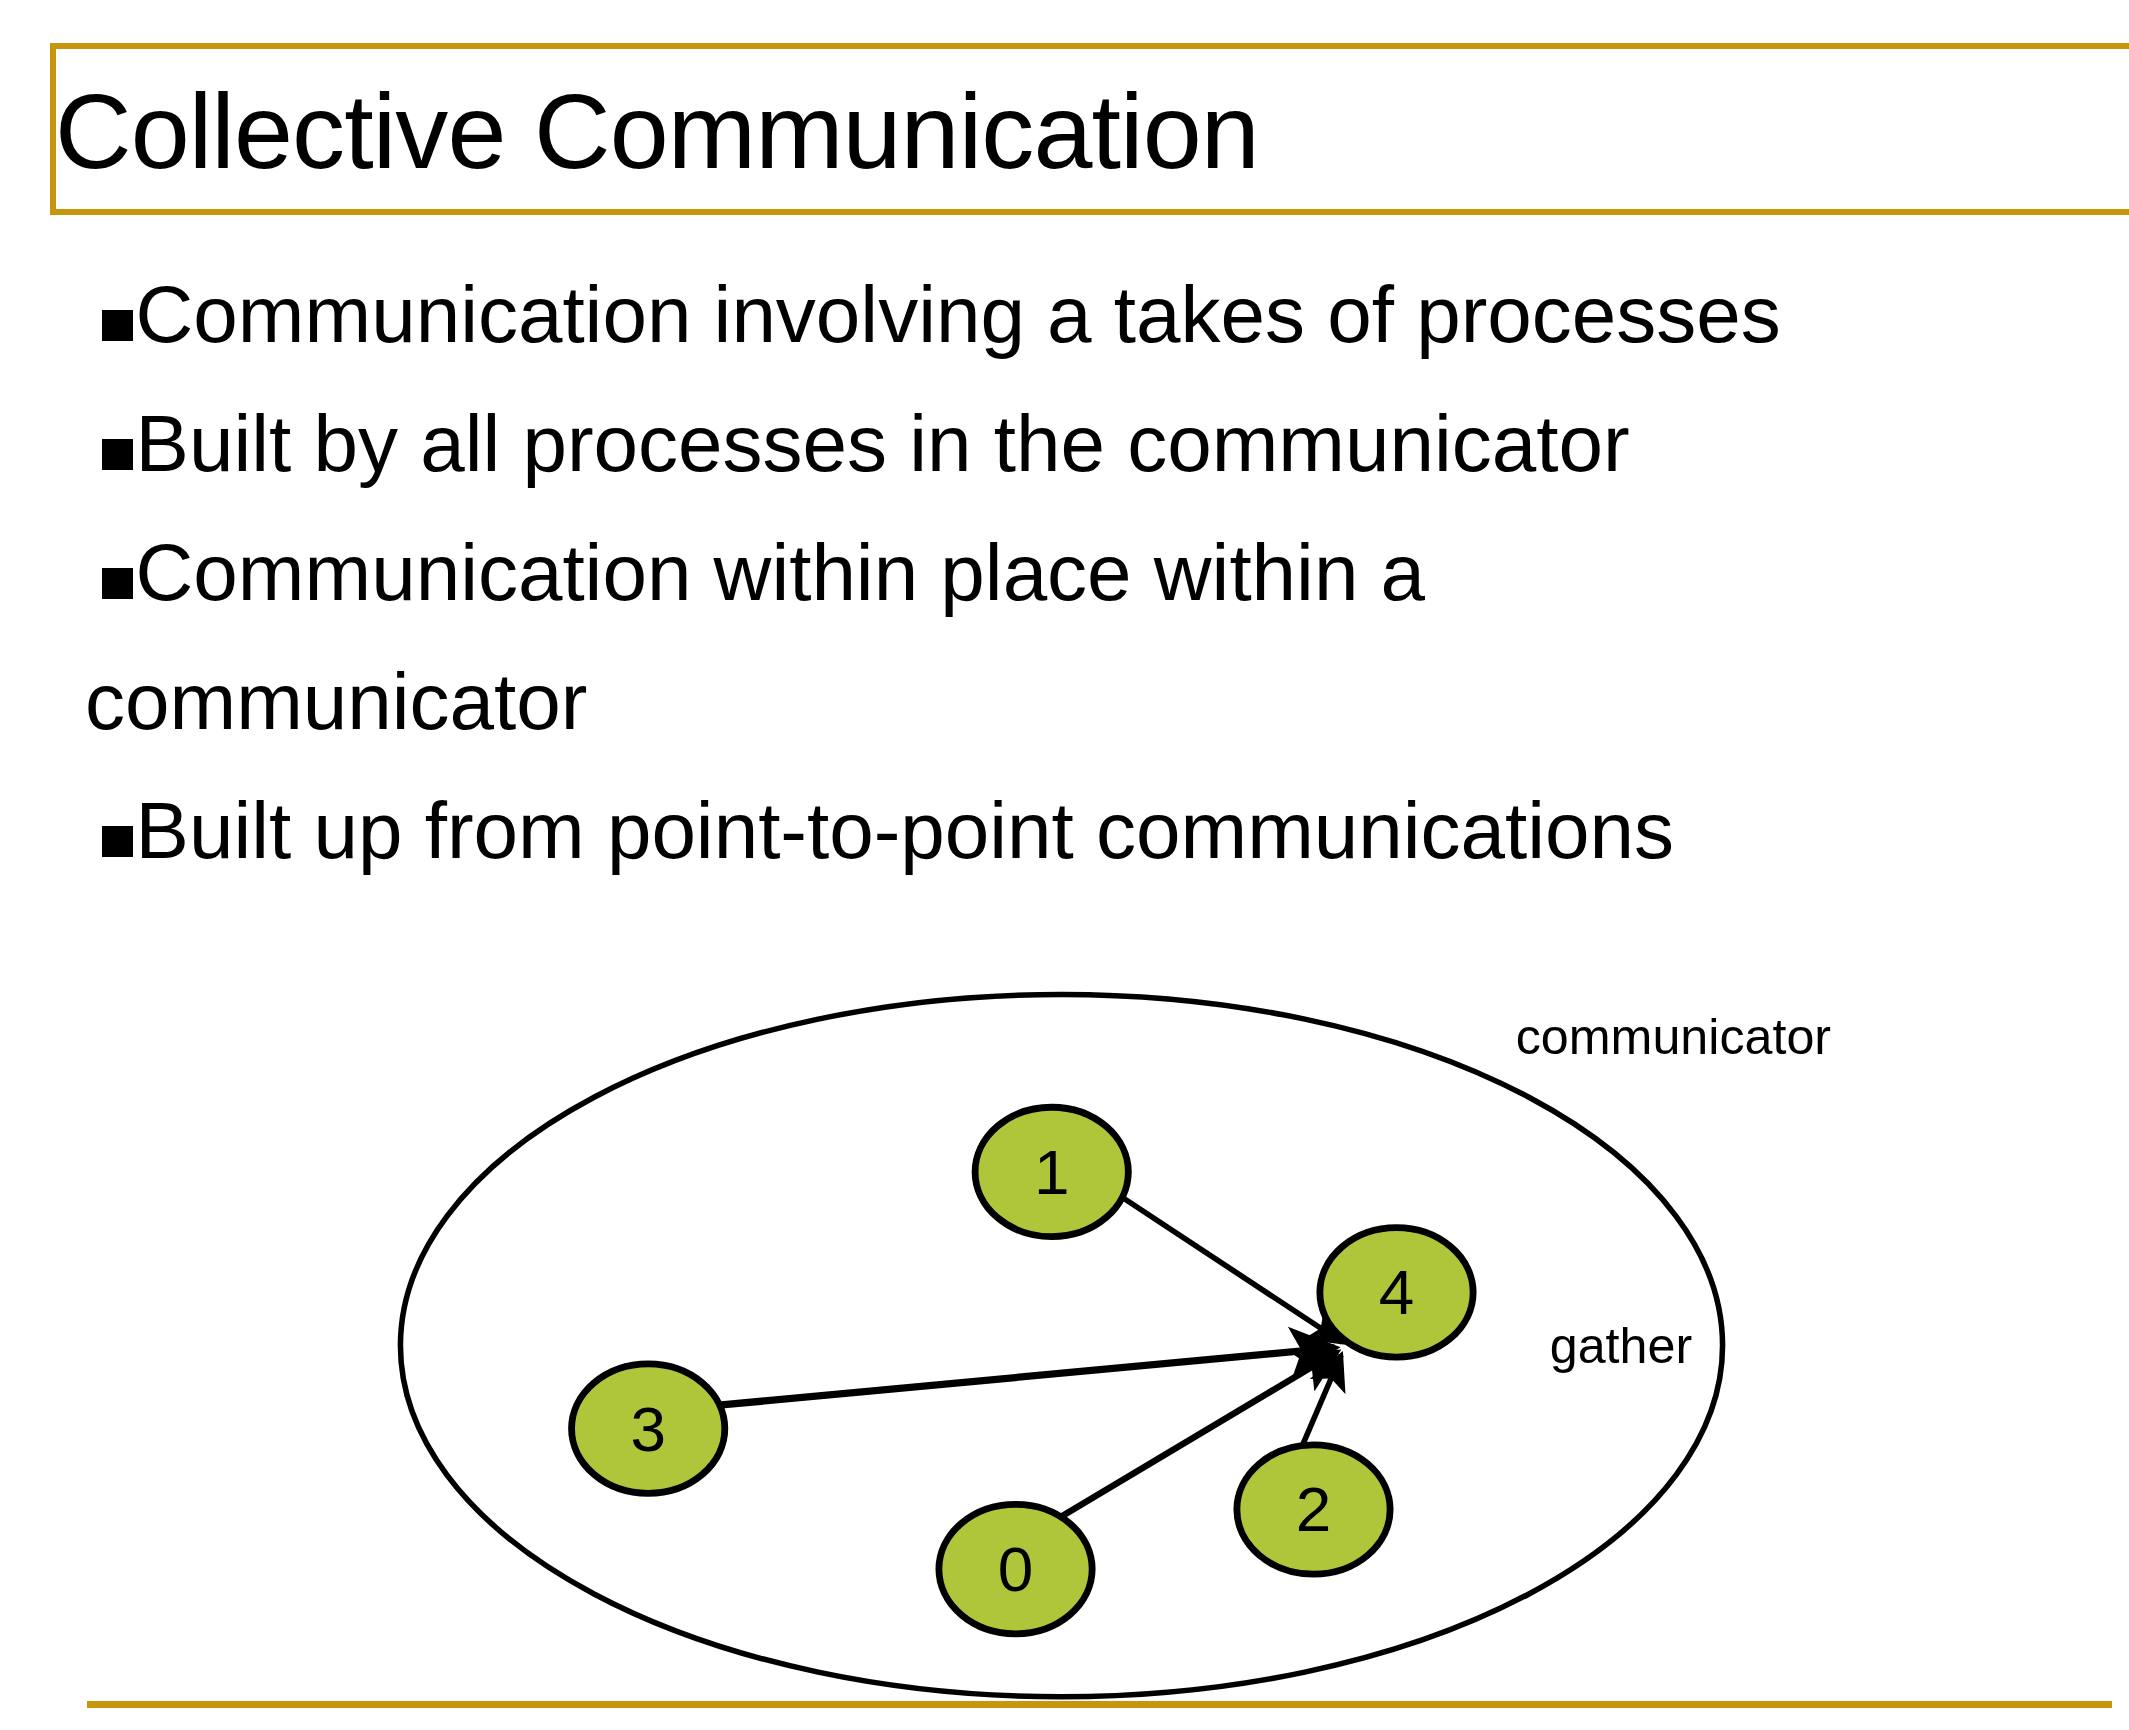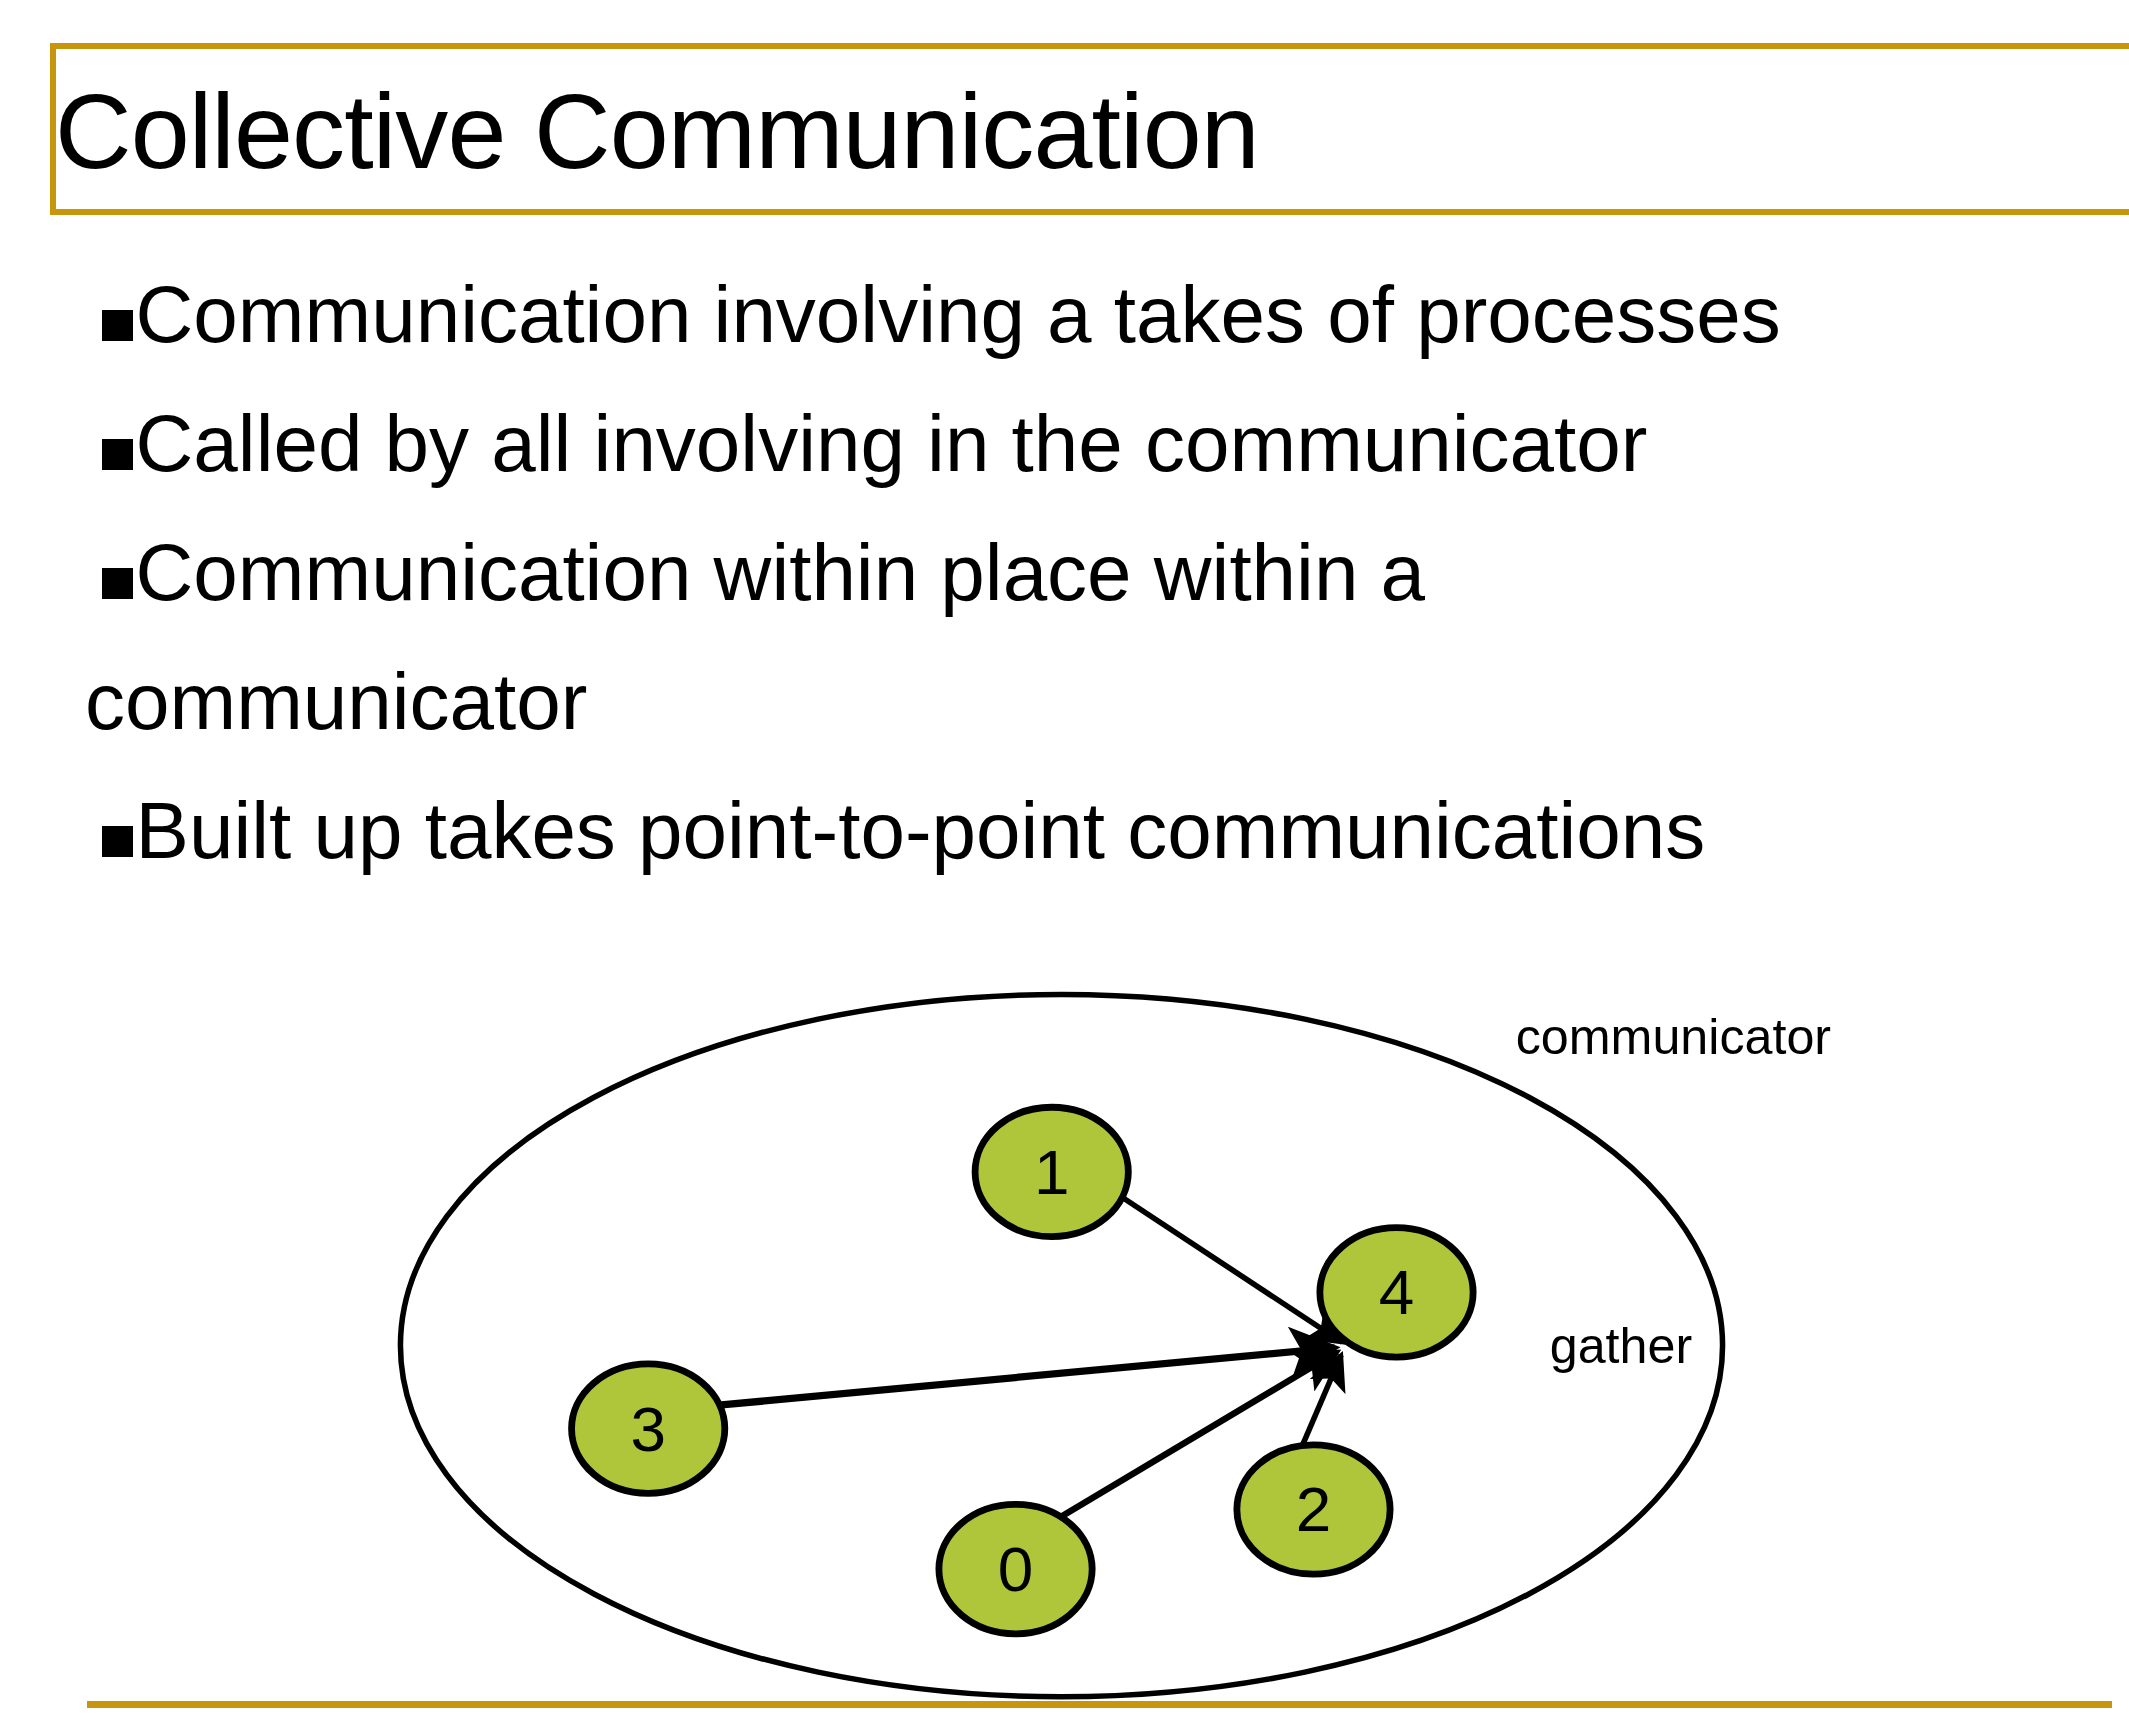--- a/index.html
+++ b/index.html
@@ -123,30 +123,30 @@
   <div class="title-box"></div>
   <div class="title-text">Collective Communication</div>
 
   <div class="body-list">
 
     <div class="bullet-row">
       <span class="bullet-mark"></span><span class="bullet-text">Communication involving a takes of processes</span>
     </div>
 
     <div class="bullet-row">
-      <span class="bullet-mark"></span><span class="bullet-text">Called by all involving in the communicator</span>
+      <span class="bullet-mark"></span><span class="bullet-text">Built by all processes in the communicator</span>
     </div>
 
     <div class="bullet-row">
       <span class="bullet-mark"></span><span class="bullet-text">Communication within place within a</span>
     </div>
     <div class="cont-line">communicator</div>
 
     <div class="bullet-row">
-      <span class="bullet-mark"></span><span class="bullet-text">Built up takes point-to-point communications</span>
+      <span class="bullet-mark"></span><span class="bullet-text">Built up from point-to-point communications</span>
     </div>
 
   </div>
 
   <div id="diagram">
     <svg viewBox="0 0 5726 1823" xmlns="http://www.w3.org/2000/svg">
       <defs>
         <marker id="arrowhead" markerWidth="7" markerHeight="7" refX="6.2" refY="3.5" orient="auto" markerUnits="strokeWidth">
           <path d="M0,0 L7,3.5 L0,7 L1.6,3.5 Z" fill="#000000"></path>
         </marker>

